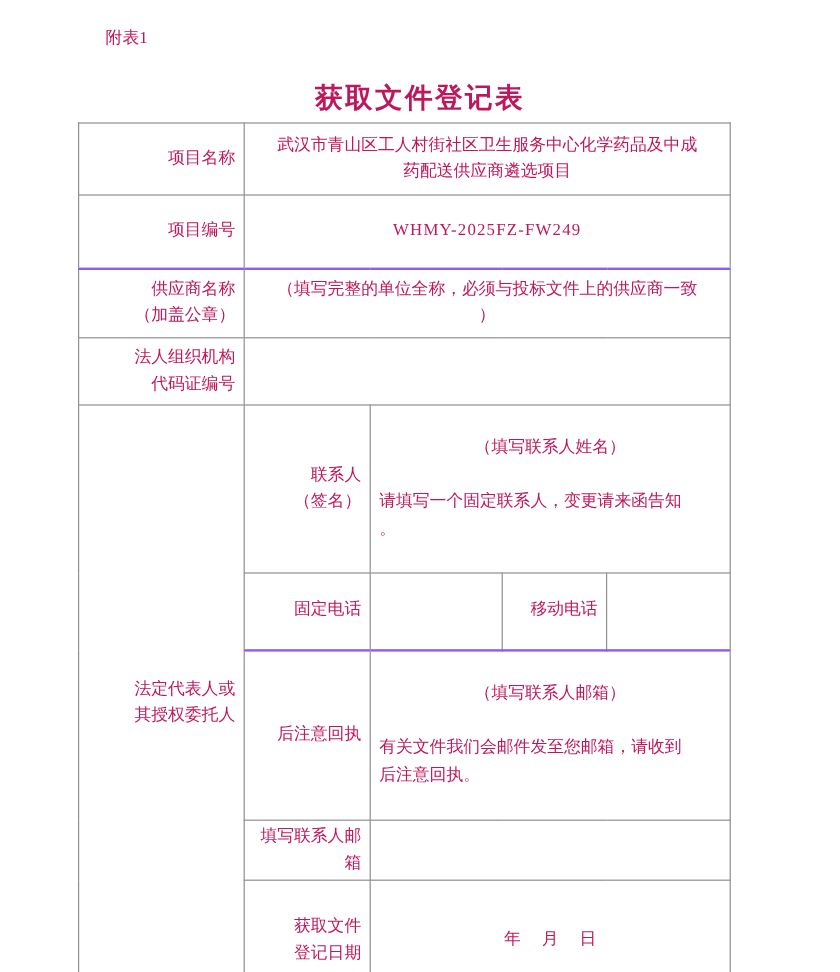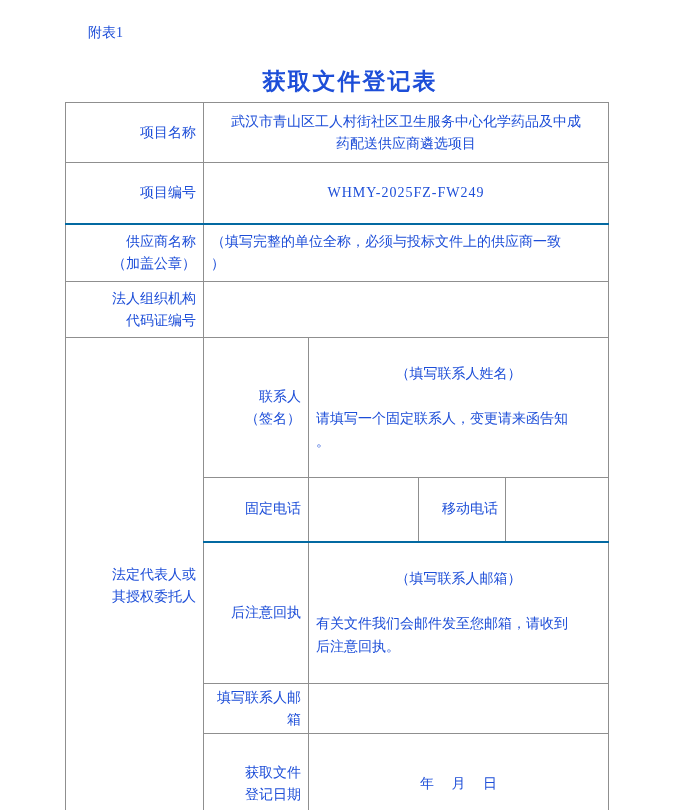--- a/index.html
+++ b/index.html
@@ -5,21 +5,21 @@
   html, body {
     margin: 0;
     padding: 0;
     background: #ffffff;
   }
   .page {
     position: relative;
     width: 700px;
     height: 810px;
     background: #ffffff;
-    color: #1d4ed8;
+    color: #be185d;
     font-family: "Liberation Serif", "DejaVu Serif", serif;
     overflow: hidden;
   }
   .annex {
     position: absolute;
     left: 88px;
     top: 24px;
     font-size: 14px;
     line-height: 18px;
     white-space: pre-line;
@@ -46,21 +46,21 @@
   .form-table td {
     border: 1px solid #8f8f8f;
     font-size: 14px;
     line-height: 22px;
     vertical-align: middle;
     padding: 2px 7px;
     white-space: pre-line;
     overflow: hidden;
   }
   tr.thick-top td {
-    border-top: 2px solid #0369a1;
+    border-top: 2px solid #8b5cf6;
   }
   .cell-label {
     text-align: right;
   }
   .cell-center {
     text-align: center;
   }
   .cell-left {
     text-align: left;
   }
@@ -68,20 +68,21 @@
     font-size: 15px;
     line-height: 27px;
   }
   .val-number {
     font-size: 15px;
     letter-spacing: 1px;
     font-family: "Liberation Serif", "DejaVu Serif", serif;
   }
   .hint {
     line-height: 23px;
+    text-align: center;
   }
   .hint-center {
     text-align: center;
     white-space: pre-line;
     line-height: 23px;
   }
   .hint-left {
     text-align: left;
     white-space: pre-line;
     line-height: 23px;

